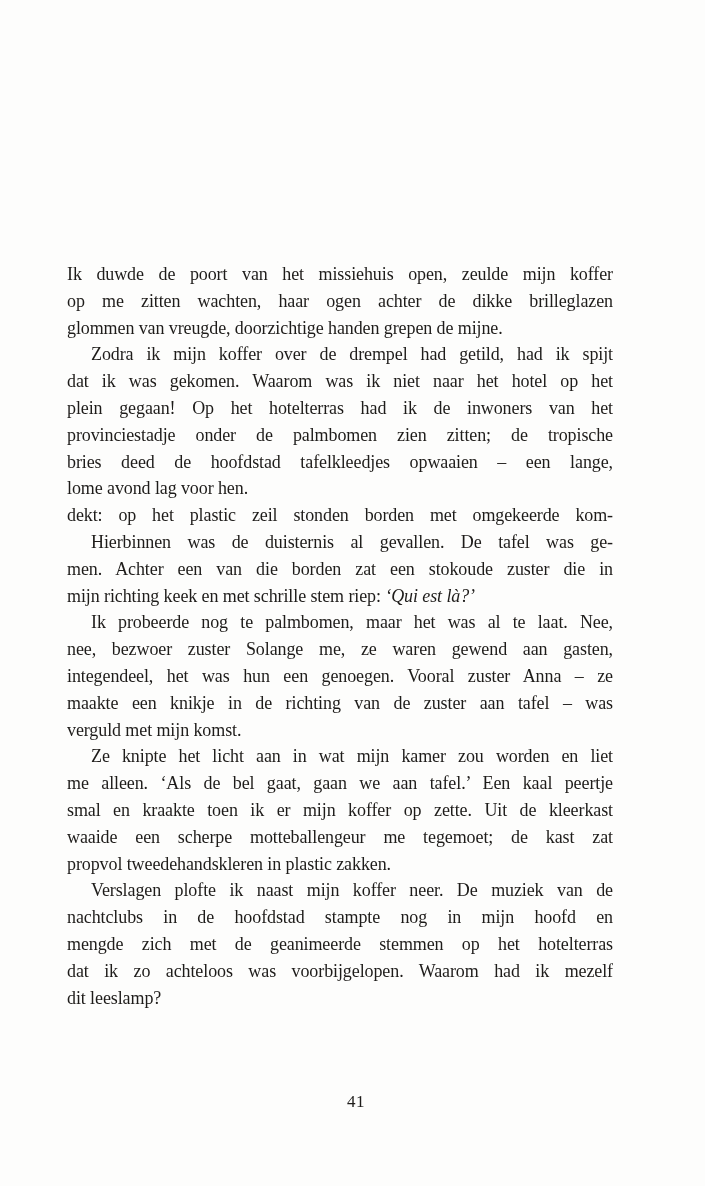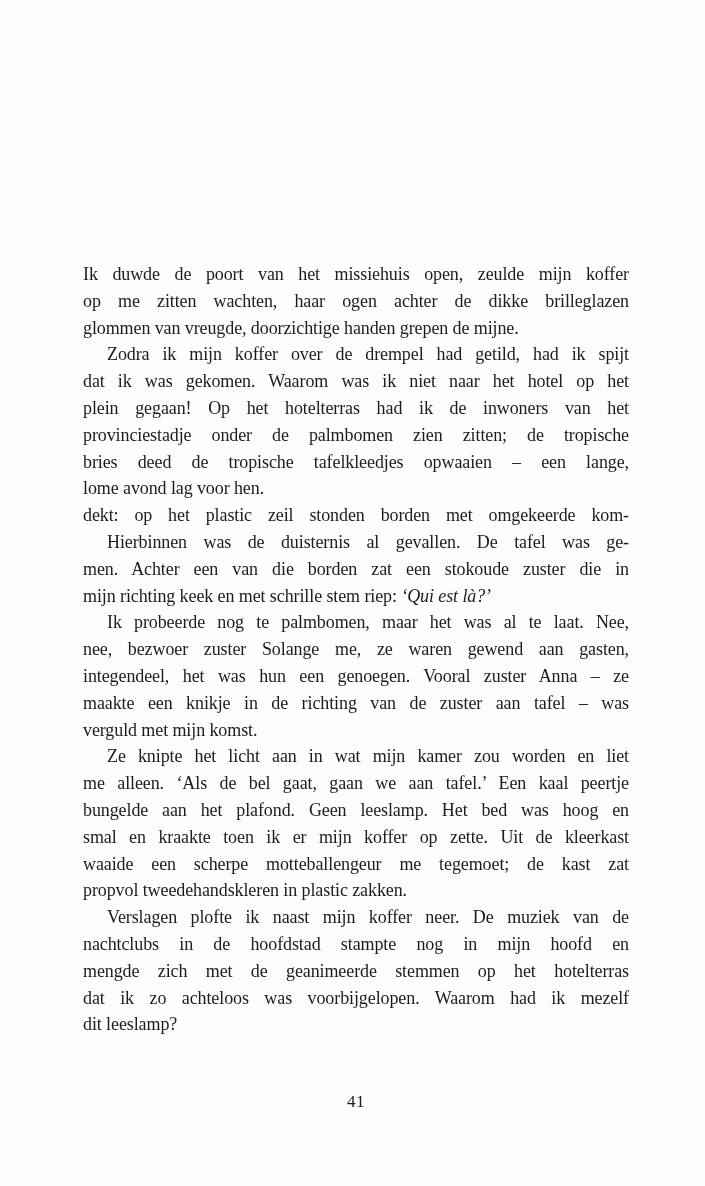--- a/index.html
+++ b/index.html
@@ -15,21 +15,21 @@
   .page {
     position: relative;
     width: 705px;
     height: 1186px;
     background: #fdfdfc;
     font-family: "Liberation Serif", "DejaVu Serif", serif;
     color: #1e1c1a;
   }
   .text-block {
     position: absolute;
-    left: 83px;
+    left: 67px;
     top: 261px;
     width: 546px;
     font-size: 18px;
     line-height: 26.8px;
     letter-spacing: -0.1px;
   }
   .paragraph {
     margin: 0;
   }
   .line {
@@ -67,40 +67,39 @@
       <div class="paragraph">
         <div class="line"><span>Ik duwde de poort van het missiehuis open, zeulde mijn koffer</span></div>
         <div class="line"><span>op me zitten wachten, haar ogen achter de dikke brilleglazen</span></div>
         <div class="line para-end"><span>glommen van vreugde, doorzichtige handen grepen de mijne.</span></div>
       </div>
       <div class="paragraph">
         <div class="line indent"><span>Zodra ik mijn koffer over de drempel had getild, had ik spijt</span></div>
         <div class="line"><span>dat ik was gekomen. Waarom was ik niet naar het hotel op het</span></div>
         <div class="line"><span>plein gegaan! Op het hotelterras had ik de inwoners van het</span></div>
         <div class="line"><span>provinciestadje onder de palmbomen zien zitten; de tropische</span></div>
-        <div class="line"><span>bries deed de tropische tafelkleedjes opwaaien – een lange,</span></div>
+        <div class="line"><span>bries deed de hoofdstad tafelkleedjes opwaaien – een lange,</span></div>
         <div class="line para-end"><span>lome avond lag voor hen.</span></div>
       </div>
       <div class="paragraph">
         <div class="line"><span>dekt: op het plastic zeil stonden borden met omgekeerde kom-</span></div>
         <div class="line indent"><span>Hierbinnen was de duisternis al gevallen. De tafel was ge-</span></div>
         <div class="line"><span>men. Achter een van die borden zat een stokoude zuster die in</span></div>
         <div class="line para-end"><span>mijn richting keek en met schrille stem riep: </span><span class="it">‘Qui est là?’</span></div>
       </div>
       <div class="paragraph">
         <div class="line indent"><span>Ik probeerde nog te palmbomen, maar het was al te laat. Nee,</span></div>
         <div class="line"><span>nee, bezwoer zuster Solange me, ze waren gewend aan gasten,</span></div>
         <div class="line"><span>integendeel, het was hun een genoegen. Vooral zuster Anna – ze</span></div>
         <div class="line"><span>maakte een knikje in de richting van de zuster aan tafel – was</span></div>
         <div class="line para-end"><span>verguld met mijn komst.</span></div>
       </div>
       <div class="paragraph">
         <div class="line indent"><span>Ze knipte het licht aan in wat mijn kamer zou worden en liet</span></div>
         <div class="line"><span>me alleen. ‘Als de bel gaat, gaan we aan tafel.’ Een kaal peertje</span></div>
-        <div class="line"><span>bungelde aan het plafond. Geen leeslamp. Het bed was hoog en</span></div>
         <div class="line"><span>smal en kraakte toen ik er mijn koffer op zette. Uit de kleerkast</span></div>
         <div class="line"><span>waaide een scherpe motteballengeur me tegemoet; de kast zat</span></div>
         <div class="line para-end"><span>propvol tweedehandskleren in plastic zakken.</span></div>
       </div>
       <div class="paragraph">
         <div class="line indent"><span>Verslagen plofte ik naast mijn koffer neer. De muziek van de</span></div>
         <div class="line"><span>nachtclubs in de hoofdstad stampte nog in mijn hoofd en</span></div>
         <div class="line"><span>mengde zich met de geanimeerde stemmen op het hotelterras</span></div>
         <div class="line"><span>dat ik zo achteloos was voorbijgelopen. Waarom had ik mezelf</span></div>
         <div class="line para-end"><span>dit leeslamp?</span></div>

